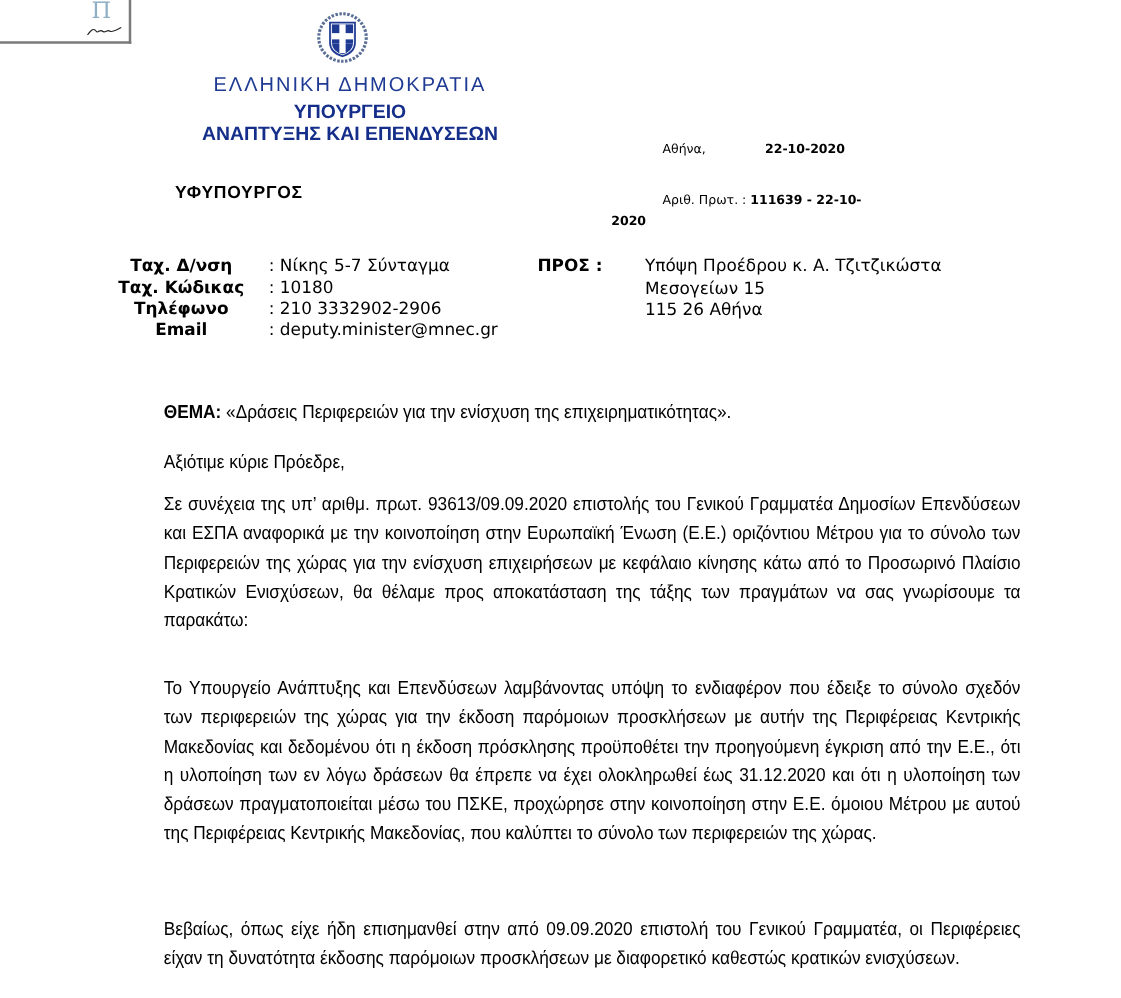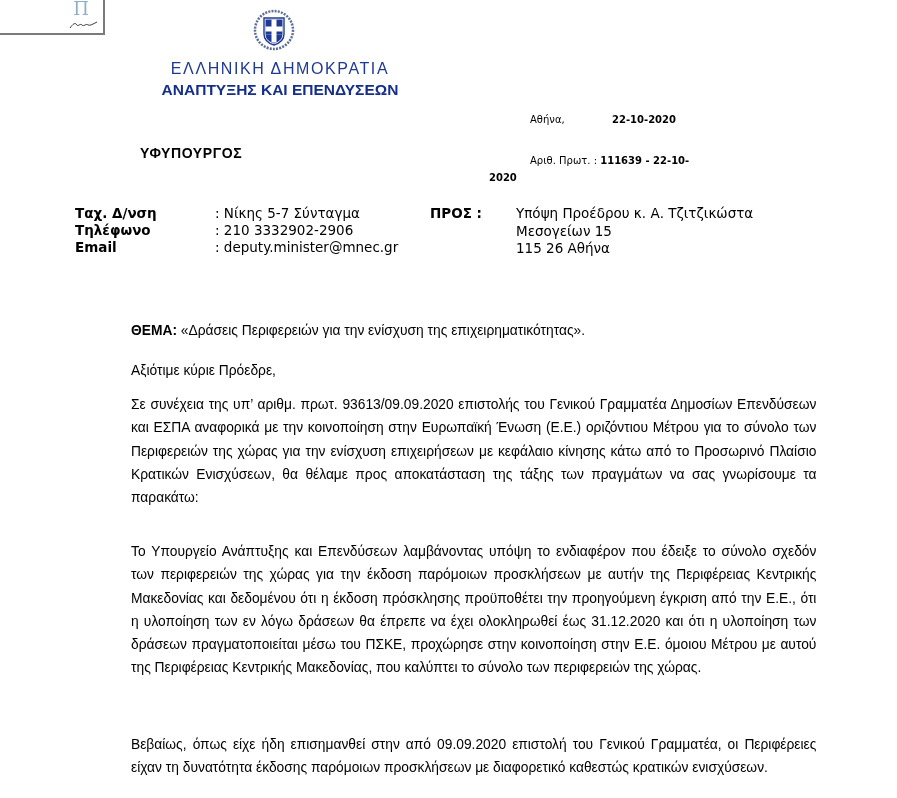--- a/index.html
+++ b/index.html
@@ -26,21 +26,21 @@
                 letter-spacing: 0.6px; }
 
   .meta { font-size: 10px; }
   .date-label { left: 530px; top: 114px; }
   .date-value { left: 612px; top: 114px; font-weight: bold; }
   .prot { left: 530px; top: 155px; width: 260px; }
   .prot-cont { left: 489px; top: 172px; font-weight: bold; }
 
   .info { left: 75px; top: 205px; font-size: 13.5px; line-height: 17px; }
   .info-row { display: flex; }
-  .info-label { width: 140px; font-weight: bold; }
+  .info-label { width: 140px; font-weight: bold; text-align: center; }
   .info-value { }
 
   .to-label { left: 430px; top: 205px; font-weight: bold; font-size: 13.5px; }
   .to-block { left: 516px; top: 205px; font-size: 13.5px; line-height: 17.5px; }
 
   .body-text { left: 131px; width: 686px; font-family: "Liberation Sans", sans-serif;
                font-size: 15px; line-height: 23.3px; text-align: justify;
                transform: scaleX(0.92); transform-origin: left top; }
   .body-text.wide { width: 745px; }
   .subject { top: 318px; }
@@ -64,35 +64,40 @@
   <circle cx="22" cy="22" r="19" fill="none" stroke="#5a6e96" stroke-width="2.5" stroke-dasharray="2 1.2"></circle>
   <path d="M12 10 L32 10 L32 26 Q32 34 22 37 Q12 34 12 26 Z" fill="#ffffff" stroke="#1f3a93" stroke-width="1.4"></path>
   <rect x="13.5" y="11.5" width="17" height="15" fill="#1f3a93"></rect>
   <path d="M13.5 26.5 L30.5 26.5 Q30 33 22 35.5 Q14 33 13.5 26.5 Z" fill="#1f3a93"></path>
   <rect x="19.5" y="11.5" width="5" height="23" fill="#ffffff"></rect>
   <rect x="13.5" y="18.5" width="17" height="5" fill="#ffffff"></rect>
 </svg>
 
 <div class="abs hdr-republic">ΕΛΛΗΝΙΚΗ ΔΗΜΟΚΡΑΤΙΑ</div>
 <div class="abs hdr-ministry">
+  <div>ΥΠΟΥΡΓΕΙΟ</div>
   <div>ΑΝΑΠΤΥΞΗΣ ΚΑΙ ΕΠΕΝΔΥΣΕΩΝ</div>
 </div>
 <div class="abs hdr-deputy">ΥΦΥΠΟΥΡΓΟΣ</div>
 
 <span class="abs meta date-label">Αθήνα,</span>
 <span class="abs meta date-value">22-10-2020</span>
 <div class="abs meta prot">
   <span>Αριθ. Πρωτ. : </span><span class="bold">111639 - 22-10-</span>
 </div>
 <span class="abs meta prot-cont">2020</span>
 
 <div class="abs info">
   <div class="info-row">
     <span class="info-label">Ταχ. Δ/νση</span>
     <span class="info-value">: Νίκης 5-7 Σύνταγμα</span>
+  </div>
+  <div class="info-row">
+    <span class="info-label">Ταχ. Κώδικας</span>
+    <span class="info-value">: 10180</span>
   </div>
   <div class="info-row">
     <span class="info-label">Τηλέφωνο</span>
     <span class="info-value">: 210 3332902-2906</span>
   </div>
   <div class="info-row">
     <span class="info-label">Email</span>
     <span class="info-value">: deputy.minister@mnec.gr</span>
   </div>
 </div>

